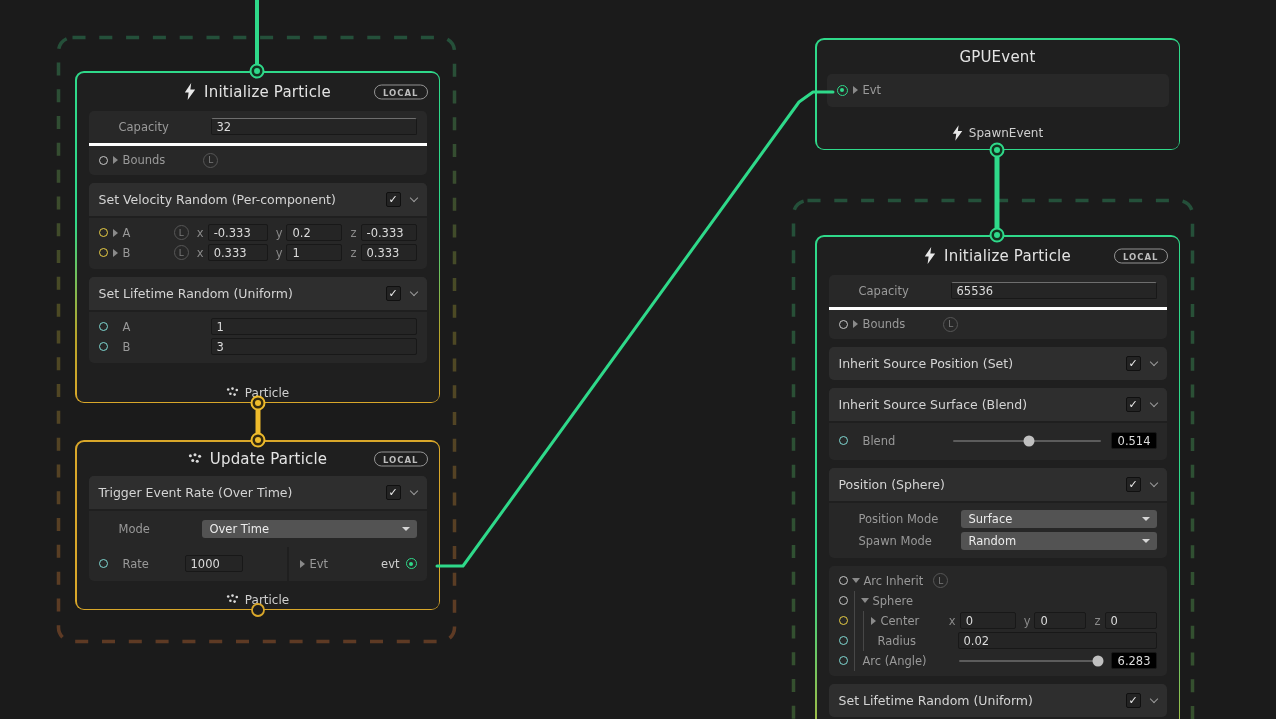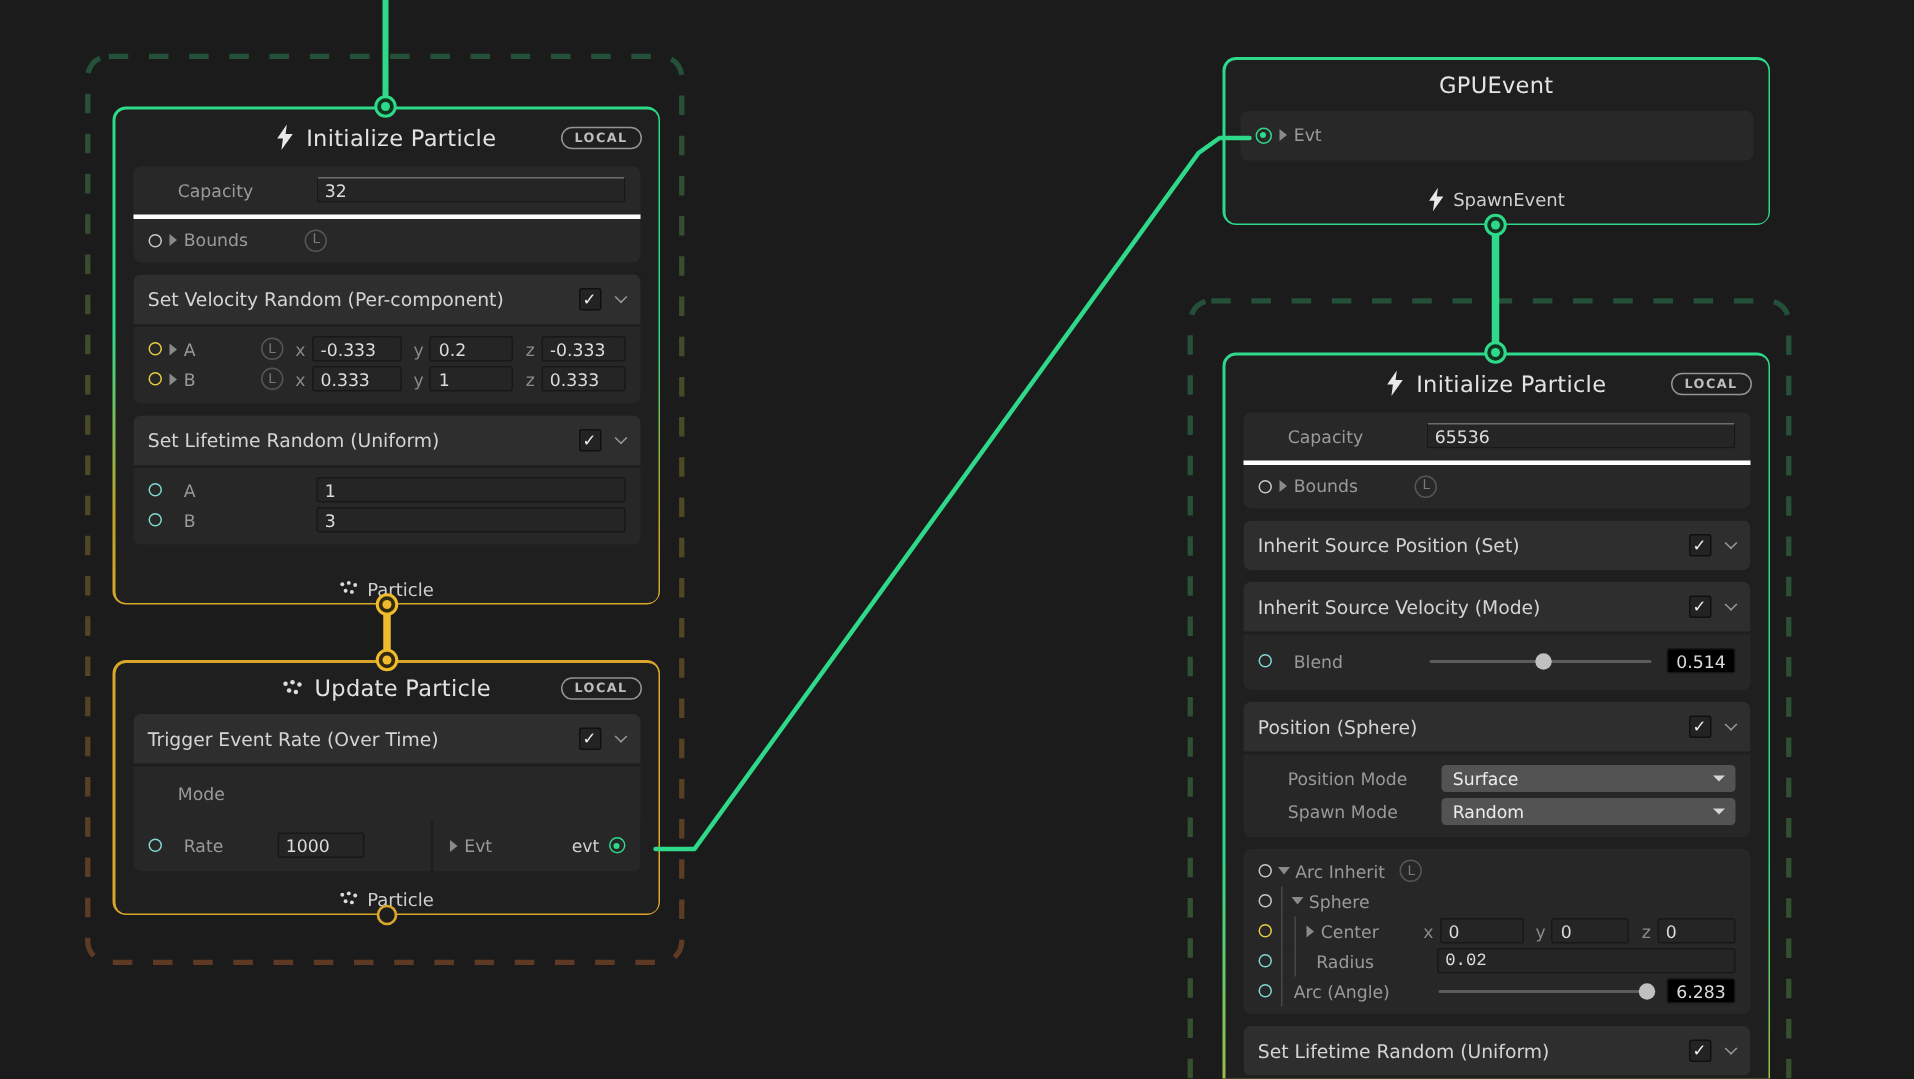--- a/index.html
+++ b/index.html
@@ -210,20 +210,24 @@
       <div class="block">
         <div class="block-header">
           <span>Trigger Event Rate (Over Time)</span>
           <span class="spacer"></span>
           <span class="cb">✓</span>
           <span class="chev"></span>
         </div>
         <div class="block-body" style="padding-bottom:0;">
           <div class="prow" style="height:26px;">
             <span style="width:83px; margin-left:20px;">Mode</span>
+            <div class="dd">
+              <span>Over Time</span>
+              <span class="dd-arrow"></span>
+            </div>
           </div>
           <div class="split">
             <div style="width:198px;">
               <span class="port cyan"></span>
               <span style="width:62px; margin-left:11px;">Rate</span>
               <input class="tf" style="width: 58px;" value="1000">
             </div>
             <div style="flex:1;">
               <span class="tri-r"></span>
               <span>Evt</span>
@@ -297,21 +301,21 @@
       <div class="block">
         <div class="block-header">
           <span>Inherit Source Position (Set)</span>
           <span class="spacer"></span>
           <span class="cb">✓</span>
           <span class="chev"></span>
         </div>
       </div>
       <div class="block">
         <div class="block-header">
-          <span>Inherit Source Velocity (Mode)</span>
+          <span>Inherit Source Surface (Blend)</span>
           <span class="spacer"></span>
           <span class="cb">✓</span>
           <span class="chev"></span>
         </div>
         <div class="block-body">
           <div class="prow" style="height:26px;">
             <span class="port cyan"></span>
             <span style="width:80px; margin-left:11px;">Blend</span>
             <div class="slider">
               <span class="knob" style="left:51.4%;"></span>
@@ -369,21 +373,21 @@
             <span class="axis">y</span>
             <input class="tf" style="width: 52px;" value="0">
             <span class="axis">z</span>
             <input class="tf" style="width: 52px;" value="0">
           </div>
           <div class="prow">
             <span class="port cyan"></span>
             <span class="indent"></span>
             <span class="indent"></span>
             <span style="width:80px; margin-left:8px;">Radius</span>
-            <input class="tf" style="flex: 1 1 0%; font-family: Liberation Mono, monospace;" value="0.02">
+            <input class="tf" style="flex: 1 1 0%;" value="0.02">
           </div>
           <div class="prow">
             <span class="port cyan"></span>
             <span class="indent"></span>
             <span style="width:86px; margin-left:2px;">Arc (Angle)</span>
             <div class="slider">
               <span class="knob" style="left:98%;"></span>
             </div>
             <input class="val-box" value="6.283" style="">
           </div>

